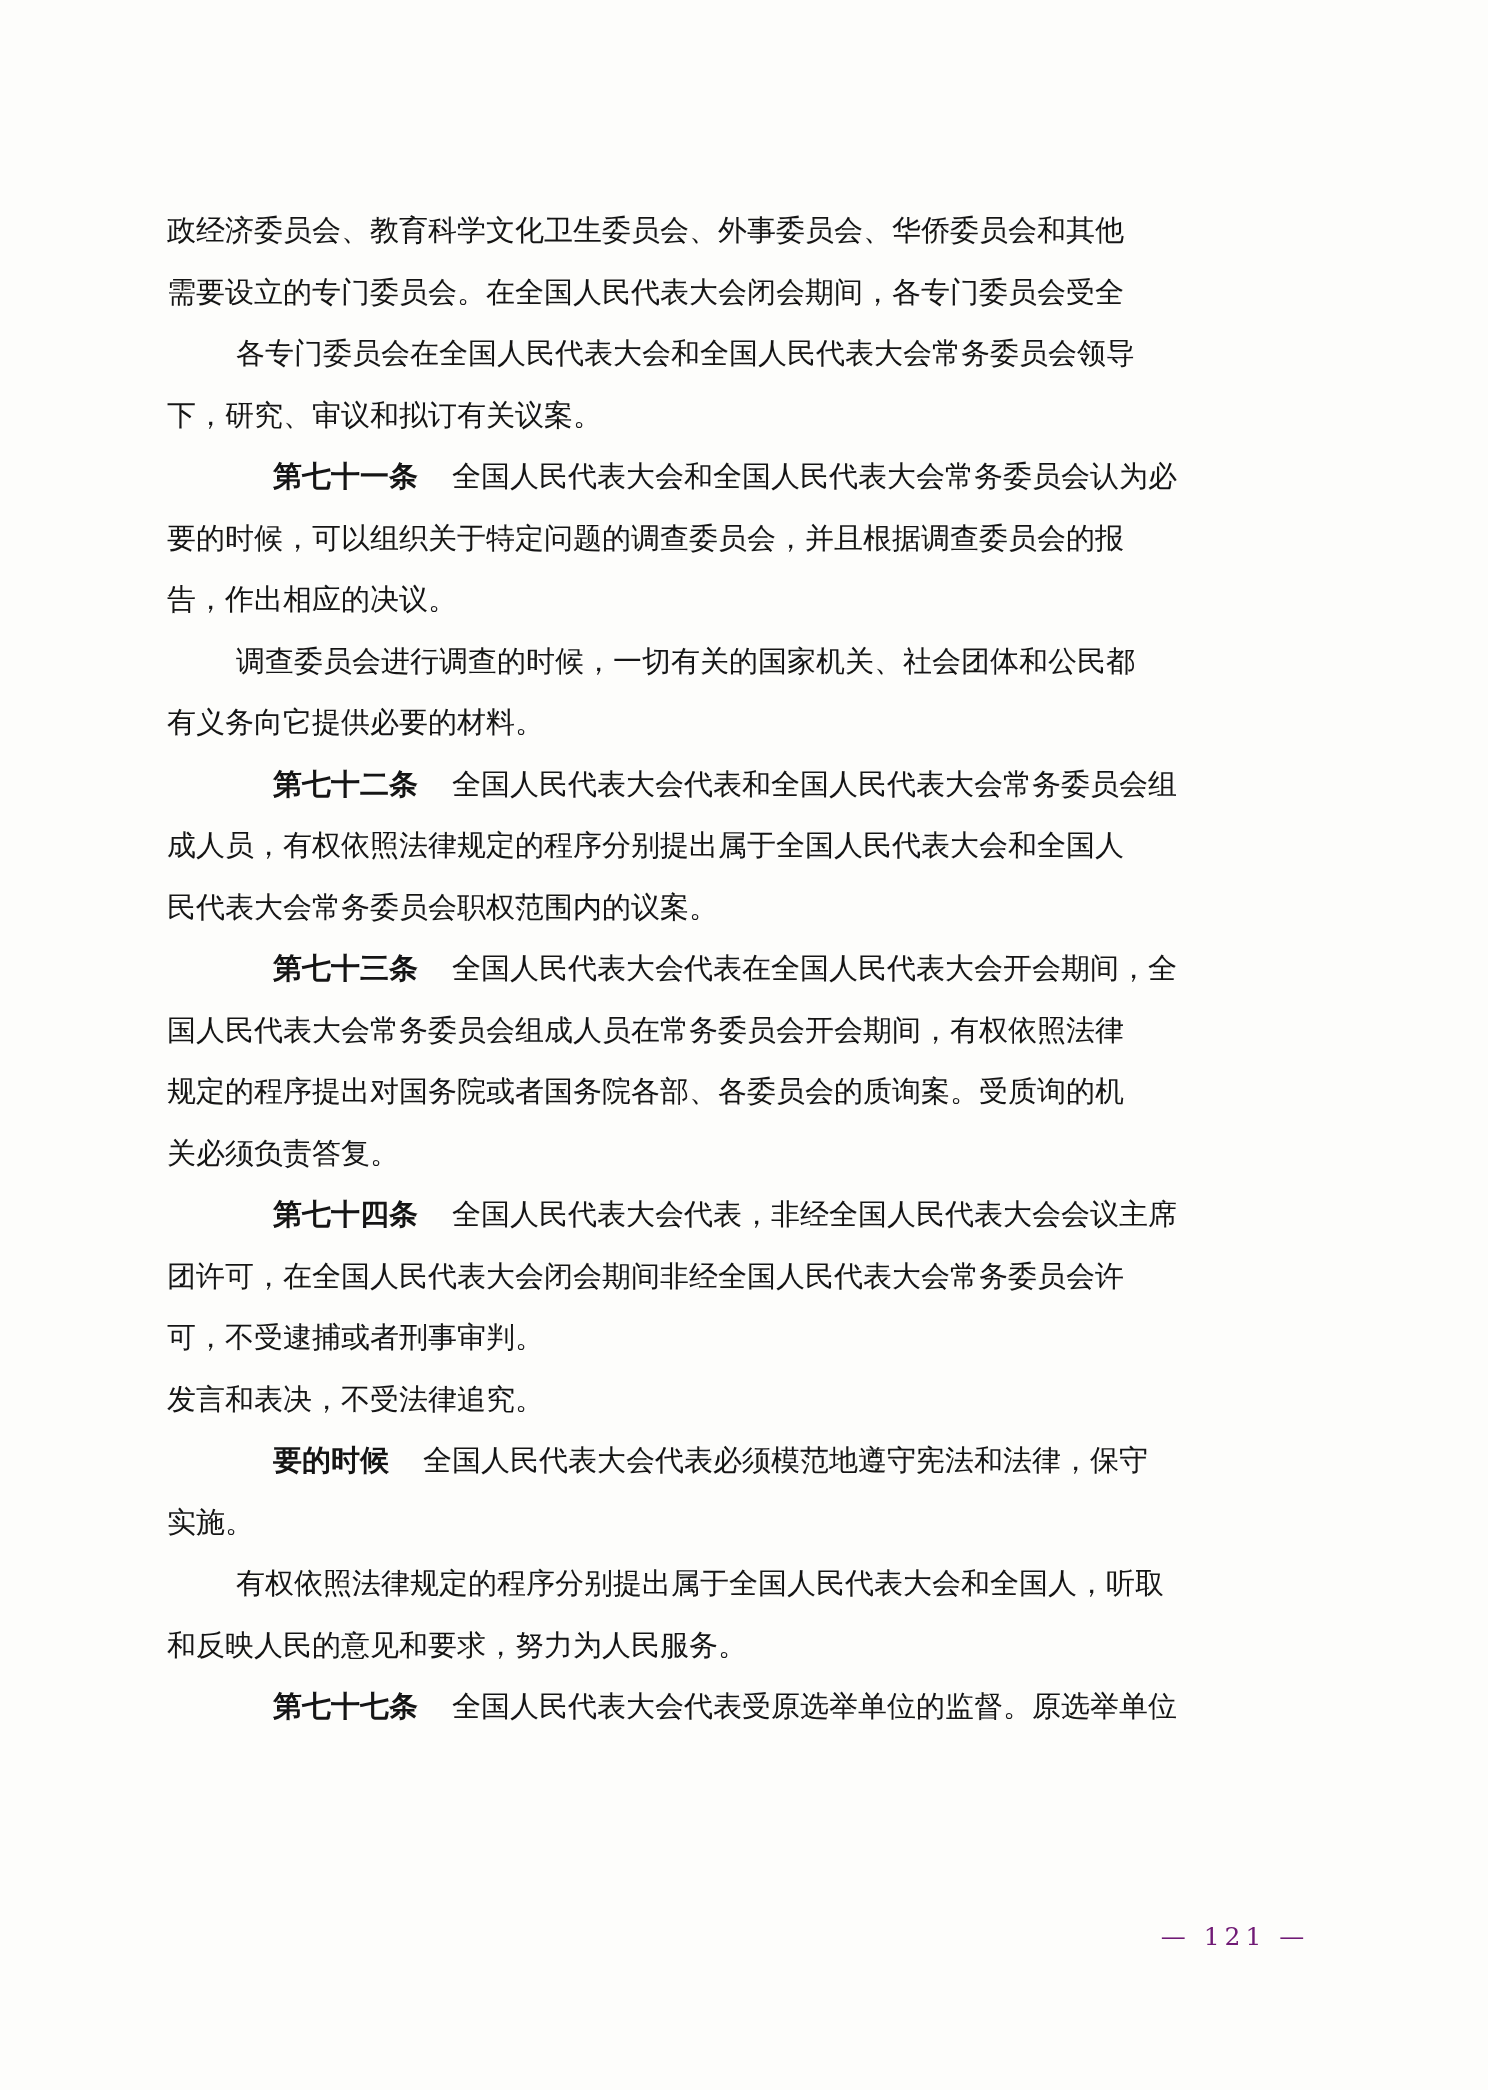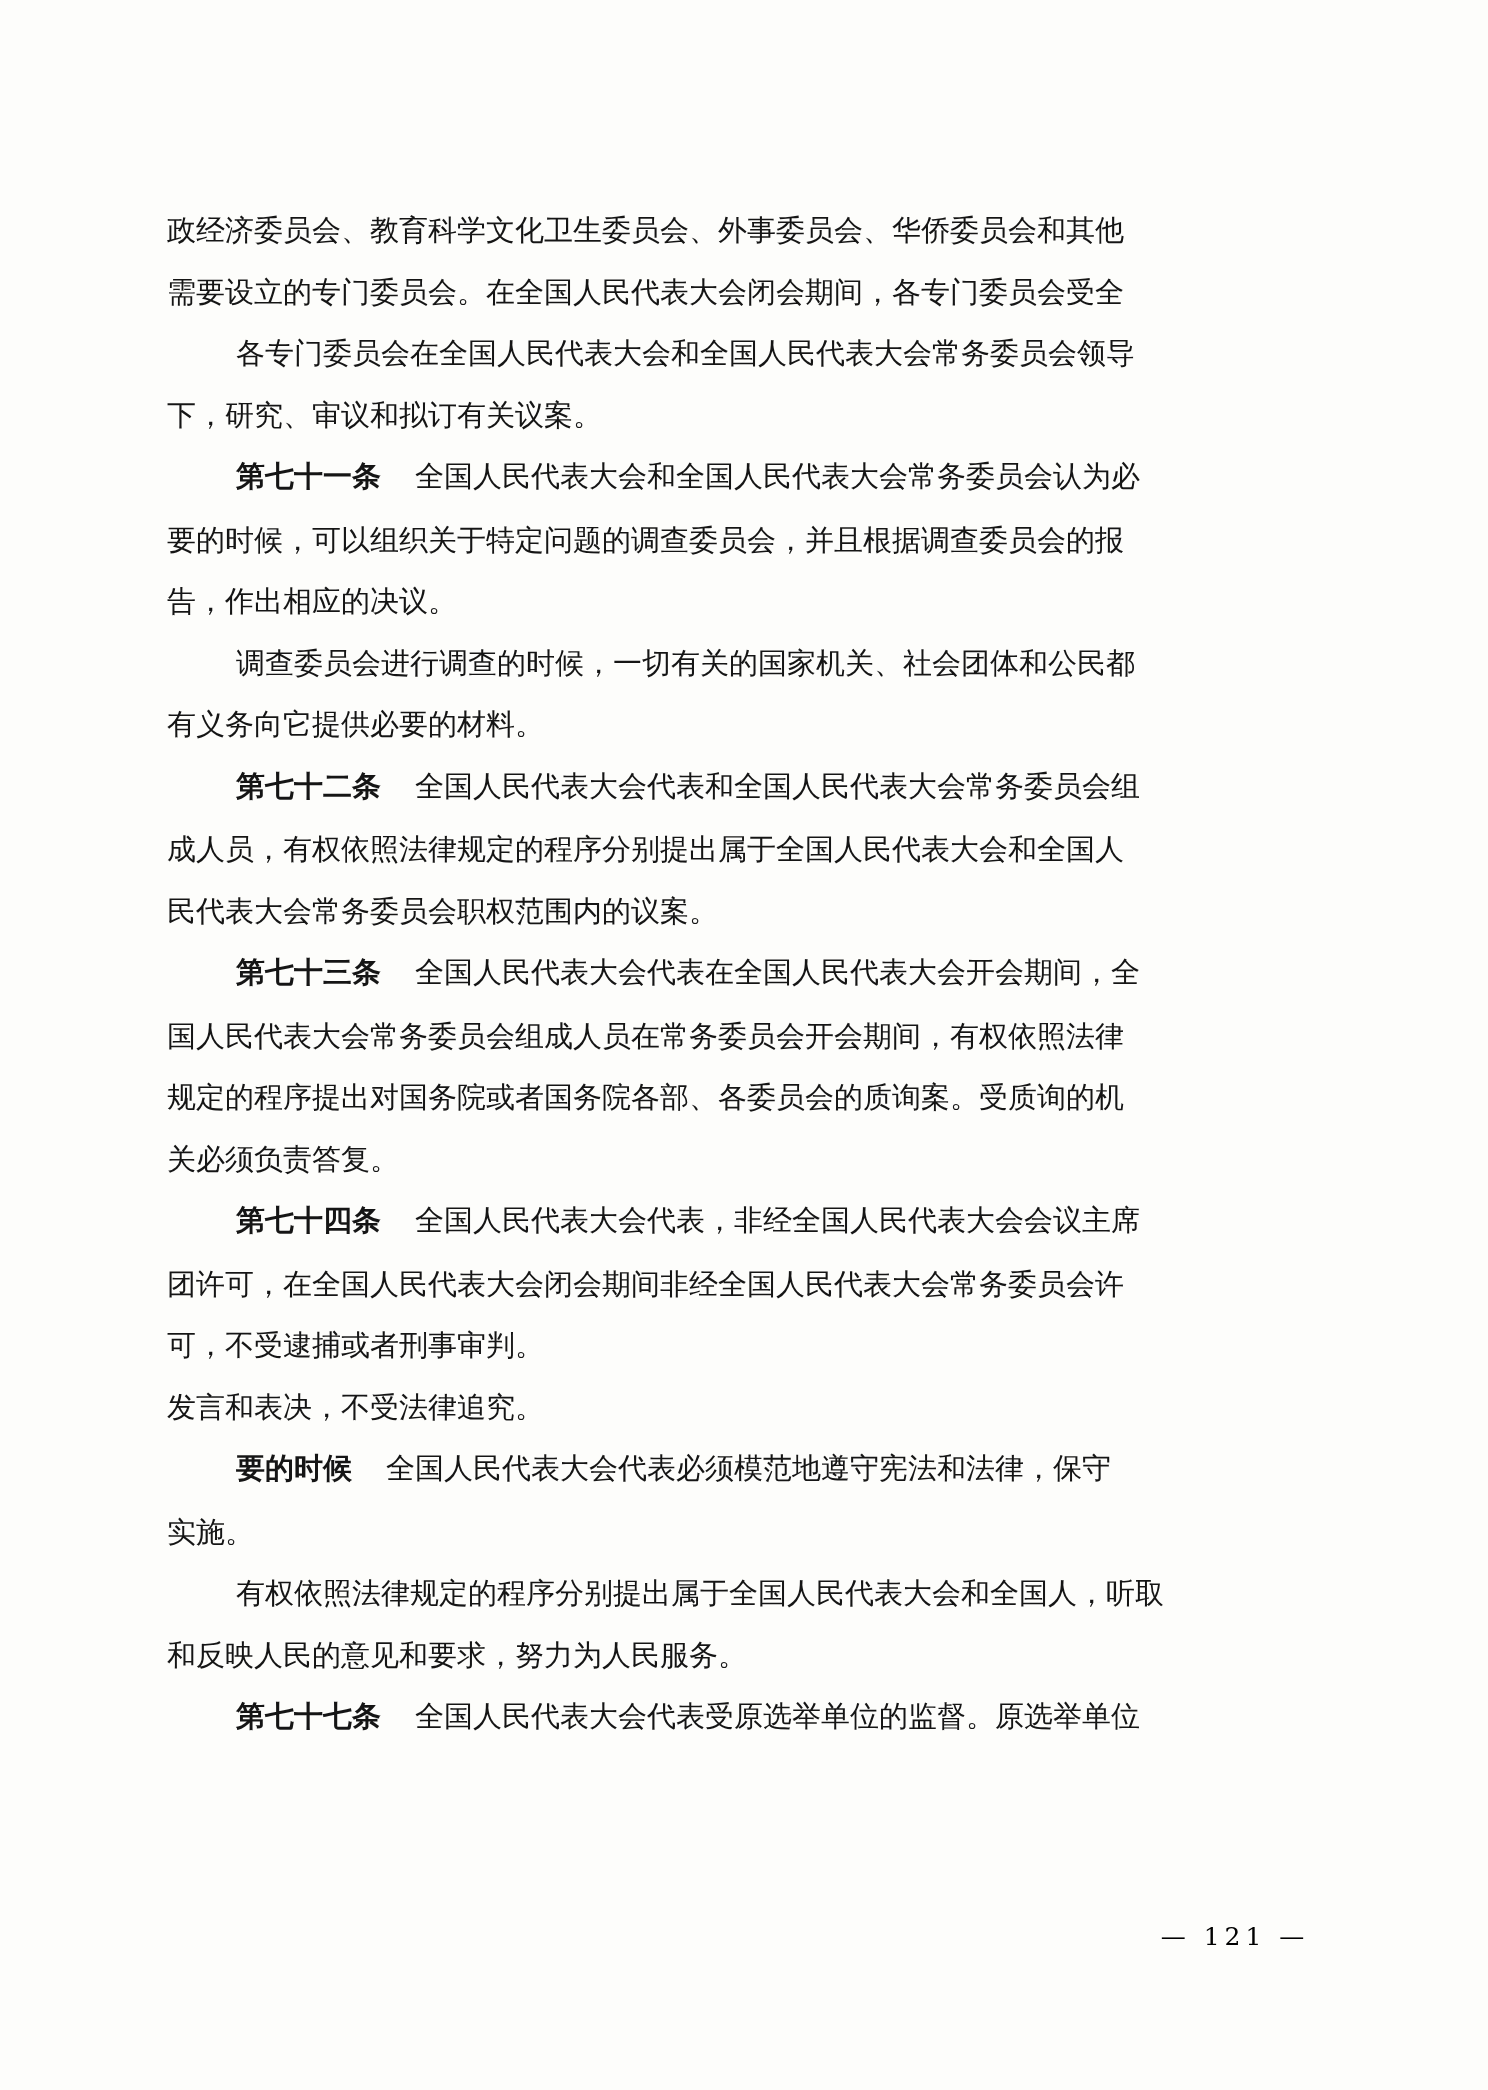--- a/index.html
+++ b/index.html
@@ -30,33 +30,34 @@
     line-height: 61.5px;
     letter-spacing: 0;
     white-space: nowrap;
     text-align: left;
   }
   .ind {
     padding-left: 69px;
   }
   .art {
     font-weight: 700;
-    font-family: Liberation Mono, monospace;
+    font-family: Liberation Sans, sans-serif;
     margin-right: 34px;
+    margin-left: 37px;
   }
   .art:empty { display: none; margin: 0; }
   .pagenum {
     position: absolute;
     left: 1120px;
     top: 1922px;
     width: 230px;
     text-align: center;
     font-size: 25px;
     letter-spacing: 5px;
-    color: #000000;
+    color: #701a75;
     white-space: nowrap;
   }
 </style>
 </head>
 <body>
 
 <div class="page">
   <div class="content">
     <p class="ln">政经济委员会、教育科学文化卫生委员会、外事委员会、华侨委员会和其他</p>
     <p class="ln">需要设立的专门委员会。在全国人民代表大会闭会期间，各专门委员会受全</p>

